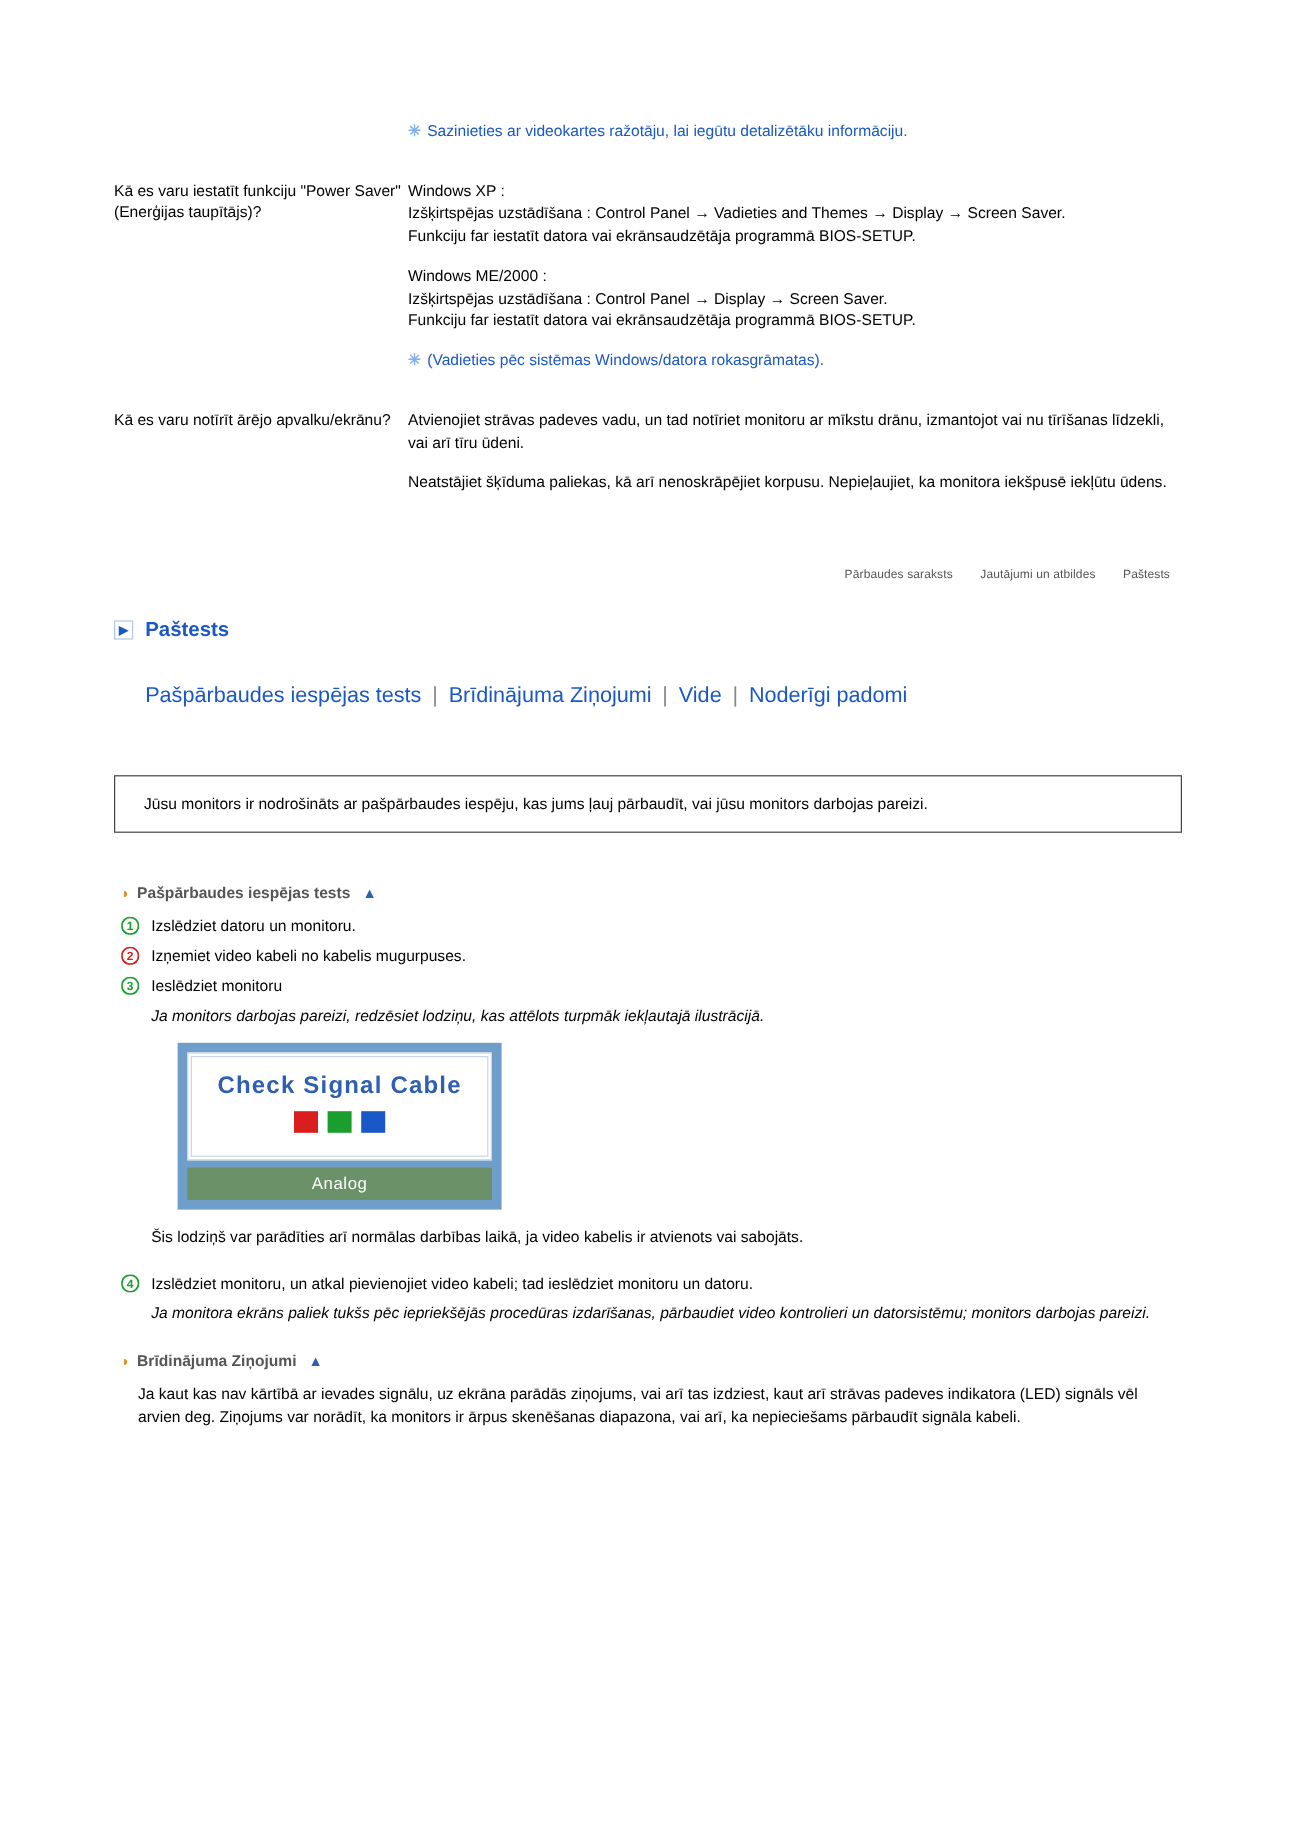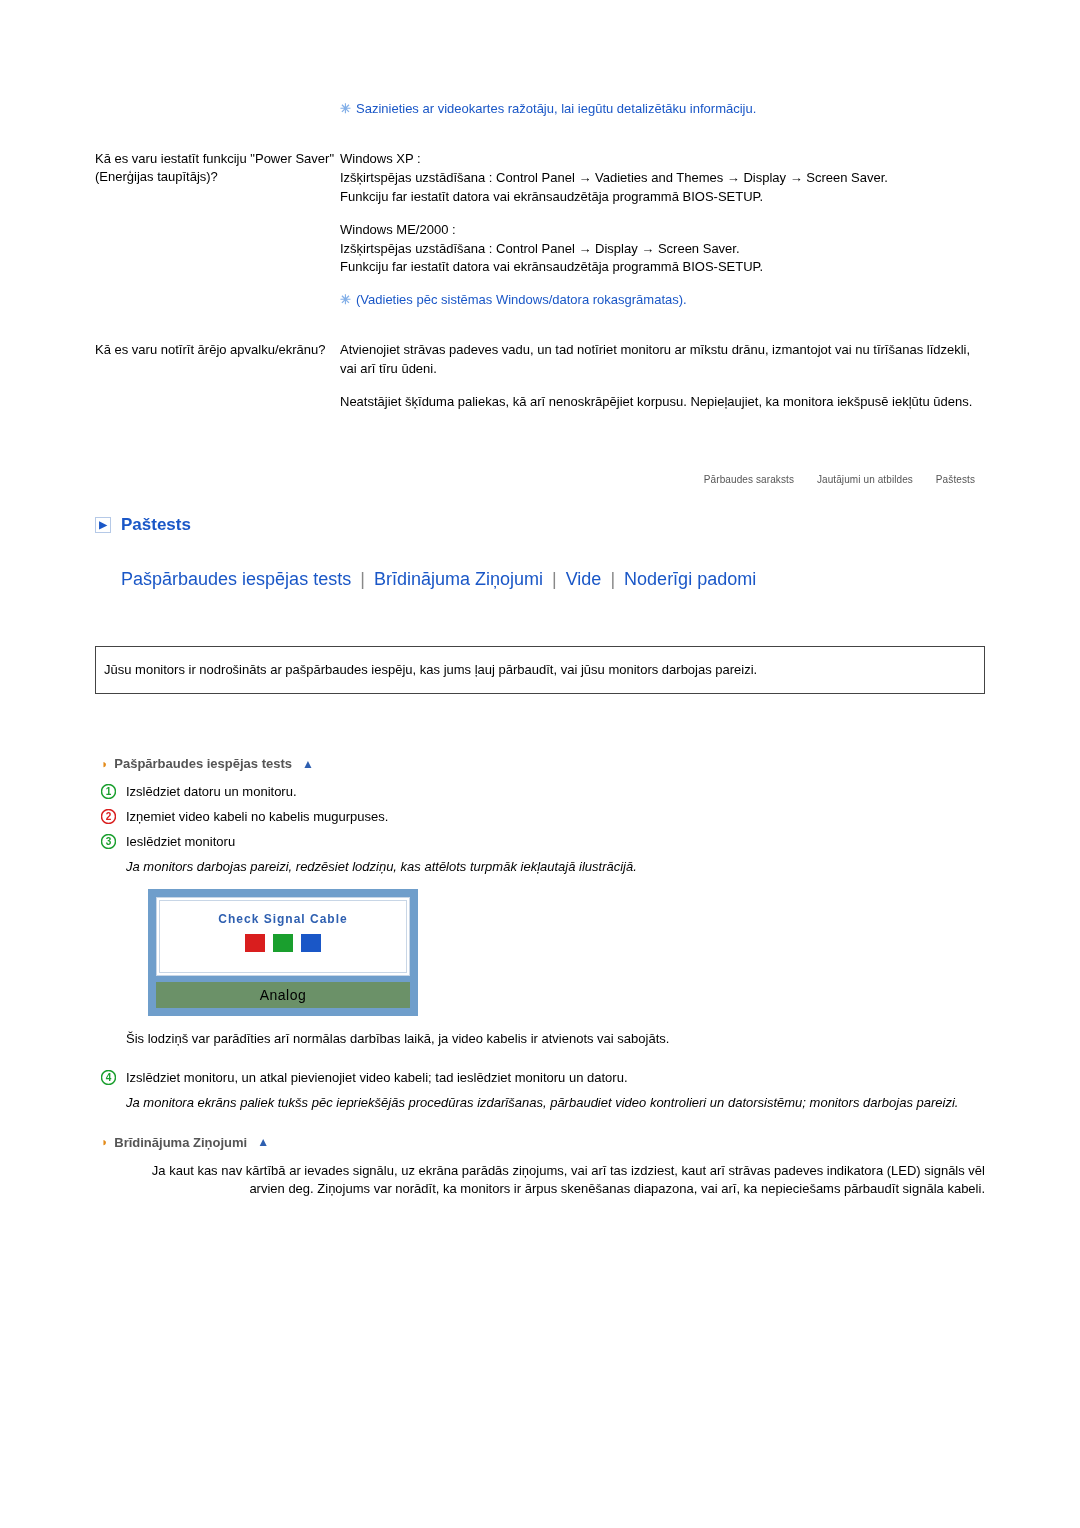--- a/index.html
+++ b/index.html
@@ -76,22 +76,22 @@
     font-size: 18px;
     margin-bottom: 56px;
   }
   .tab-links a {
     color: #1a57c7;
     text-decoration: none;
   }
   .sep { color: #888; margin: 0 4px; }
   .intro-box {
     border: 1px solid #444;
-    padding: 14px 8px;
-    margin: 0 0 62px 0;
+    padding: 14px 24px;
+    margin: 0 0 42px 0;
     line-height: 1.4;
   }
   .sub-head {
     display: flex;
     align-items: center;
     gap: 6px;
     font-weight: bold;
     color: #555;
     font-size: 13px;
     margin-bottom: 12px;
@@ -137,30 +137,30 @@
   .csc-inner {
     background: #fff;
     border: 4px double #c8d6e6;
     padding: 10px 0 14px 0;
     text-align: center;
   }
   .csc-text {
     color: #2e5fb0;
     font-weight: bold;
     letter-spacing: 1px;
-    font-size: 12px;
+    font-size: 20px;
     margin-bottom: 6px;
   }
   .csc-sq { display: inline-block; width: 20px; height: 18px; margin: 0 2px; }
   .csc-r { background: #d91e1e; }
   .csc-g { background: #1a9f2e; }
   .csc-b { background: #1a57c7; }
   .csc-bar {
     background: #6b9168;
-    color: #000000;
+    color: #ffffff;
     text-align: center;
     font-size: 14px;
     padding: 3px 0;
     margin-top: 6px;
     letter-spacing: 0.5px;
   }
 </style>
 </head>
 <body>
 
@@ -284,13 +284,13 @@
     </div>
   </div>
 </div>
 
 <div class="sub-head" style="margin-top:22px;">
   <span class="orange-bullet">◗</span>
   <span>Brīdinājuma Ziņojumi</span>
   <span class="up-tri">▲</span>
 </div>
 
-<div style="margin-left:20px; line-height:1.45;text-align:right;">Ja kaut kas nav kārtībā ar ievades signālu, uz ekrāna parādās ziņojums, vai arī tas izdziest, kaut arī strāvas padeves indikatora (LED) signāls vēl arvien deg. Ziņojums var norādīt, ka monitors ir ārpus skenēšanas diapazona, vai arī, ka nepieciešams pārbaudīt signāla kabeli.</div>
+<div style="margin-left:20px; line-height:1.45;">Ja kaut kas nav kārtībā ar ievades signālu, uz ekrāna parādās ziņojums, vai arī tas izdziest, kaut arī strāvas padeves indikatora (LED) signāls vēl arvien deg. Ziņojums var norādīt, ka monitors ir ārpus skenēšanas diapazona, vai arī, ka nepieciešams pārbaudīt signāla kabeli.</div>
 
 </body></html>

